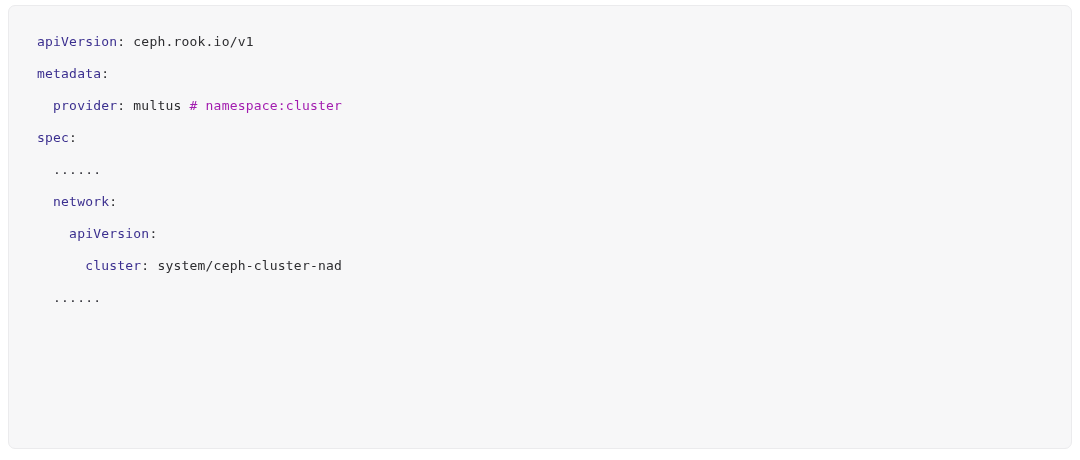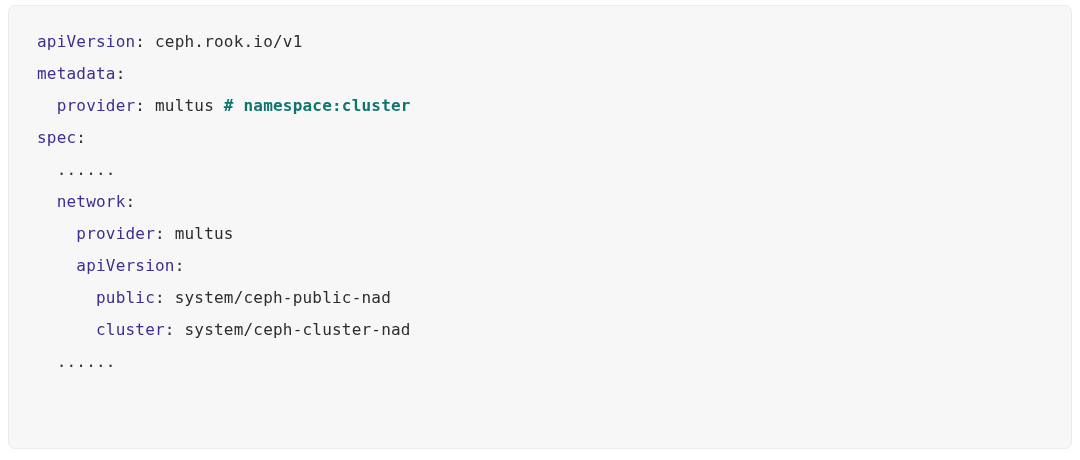--- a/index.html
+++ b/index.html
@@ -25,46 +25,44 @@
     border: 1px solid #ebebed;
     border-radius: 7px;
     overflow: hidden;
   }
 
   .code-body {
     padding: 20px 0 0 28px;
   }
 
   .code-line {
-    font-size: 16px;
+    font-size: 13px;
     line-height: 32px;
     height: 32px;
     white-space: pre;
     letter-spacing: 0.2px;
     color: #2d2d30;
   }
 
   .tok-key     { color: #3b2f8f; }
   .tok-punct   { color: #2d2d30; }
   .tok-value   { color: #2d2d30; }
-  .tok-comment { color: #0f766e; font-weight: bold; }
+  .tok-comment { color: #a21caf; }
   .tok-ellipsis{ color: #33333a; }
   .indent      { color: transparent; }
 </style>
 </head>
 <body>
 
 <div class="code-panel">
   <div class="code-body">
 
   <div class="code-line"><span class="tok-key">apiVersion</span><span class="tok-punct">:</span><span class="tok-value"> ceph.rook.io/v1</span></div>
       <div class="code-line"><span class="tok-key">metadata</span><span class="tok-punct">:</span></div>
       <div class="code-line"><span class="indent">  </span><span class="tok-key">provider</span><span class="tok-punct">:</span><span class="tok-value"> multus </span><span class="tok-comment"># namespace:cluster</span></div>
       <div class="code-line"><span class="tok-key">spec</span><span class="tok-punct">:</span></div>
       <div class="code-line"><span class="indent">  </span><span class="tok-ellipsis">......</span></div>
       <div class="code-line"><span class="indent">  </span><span class="tok-key">network</span><span class="tok-punct">:</span></div>
-      <div class="code-line"><span class="indent">    </span><span class="tok-key">provider</span><span class="tok-punct">:</span><span class="tok-value"> multus</span></div>
       <div class="code-line"><span class="indent">    </span><span class="tok-key">apiVersion</span><span class="tok-punct">:</span></div>
-      <div class="code-line"><span class="indent">      </span><span class="tok-key">public</span><span class="tok-punct">:</span><span class="tok-value"> system/ceph-public-nad</span></div>
       <div class="code-line"><span class="indent">      </span><span class="tok-key">cluster</span><span class="tok-punct">:</span><span class="tok-value"> system/ceph-cluster-nad</span></div>
       <div class="code-line"><span class="indent">  </span><span class="tok-ellipsis">......</span></div>
     </div>
 </div>
 
 </body></html>

